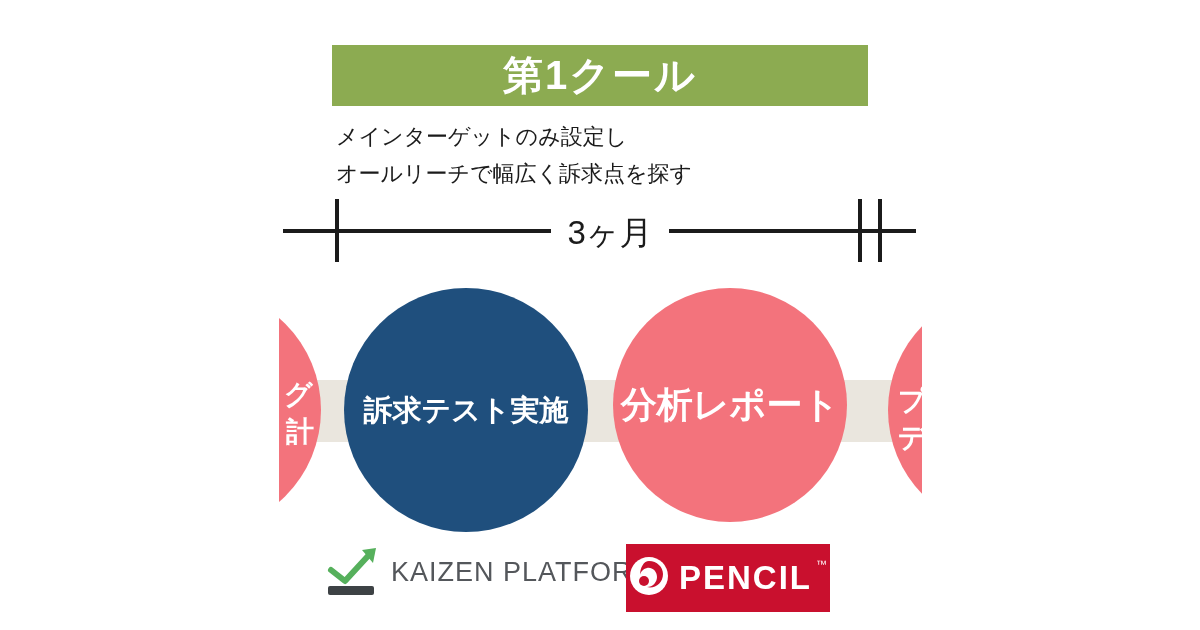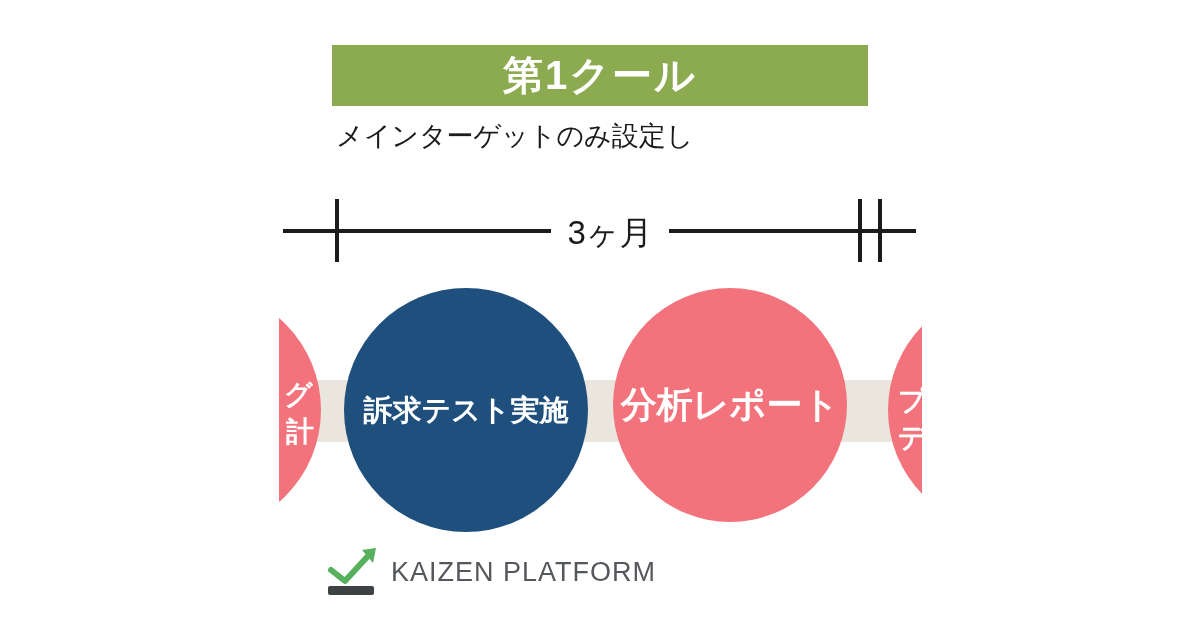--- a/index.html
+++ b/index.html
@@ -36,21 +36,21 @@
     font-weight: bold;
     letter-spacing: 2px;
   }
 
   
   .desc {
     position: absolute;
     left: 336px;
     top: 118px;
     color: var(--ink);
-    font-size: 27px;
+    font-size: 22px;
     line-height: 37px;
   }
 
   
   .tl-line {
     position: absolute;
     top: 229px;
     height: 4px;
     background: var(--ink);
   }
@@ -186,20 +186,21 @@
 <body>
 
 <div class="page">
 
   <div class="banner">
     <span class="banner-label">第1クール</span>
   </div>
 
   <div class="desc">
     <div>メインターゲットのみ設定し</div>
+    <div>オールリーチで幅広く訴求点を探す</div>
   </div>
 
   <div class="tl-line tl-left"></div>
   <div class="tl-line tl-right"></div>
   <div class="tick tick-a"></div>
   <div class="tick tick-b"></div>
   <div class="tick tick-c"></div>
   <div class="duration">3ヶ月</div>
 
   <div class="flow-clip">
@@ -227,14 +228,25 @@
     <span>
       <svg width="52" height="52" viewBox="0 0 52 52">
         <path d="M5 26 L19 37 L42 12" fill="none" stroke="var(--kaizen_green)" stroke-width="6" stroke-linecap="round" stroke-linejoin="round"></path>
         <polygon points="36,6 50,4 47,19" fill="var(--kaizen_green)"></polygon>
         <rect x="2" y="42" width="46" height="9" rx="2" fill="var(--kaizen_dark)"></rect>
       </svg>
     </span>
     <span class="kaizen-label">KAIZEN PLATFORM</span>
   </div>
 
+  <div class="pencil">
+    <span>
+      <svg width="40" height="40" viewBox="0 0 40 40">
+        <circle cx="20" cy="20" r="19" fill="#ffffff"></circle>
+        <path d="M20 5c8 0 14 6 14 13 0 9-8 15-16 13 6 0 10-5 10-10 0-6-5-10-10-9-4 1-7 4-7 8 0-9 4-15 9-15z" fill="var(--pencil_red)"></path>
+        <circle cx="15" cy="25" r="5" fill="var(--pencil_red)"></circle>
+      </svg>
+    </span>
+    <span class="pencil-label">PENCIL</span>
+    <span class="pencil-mark">™</span>
+  </div>
 
 </div>
 
 </body></html>

